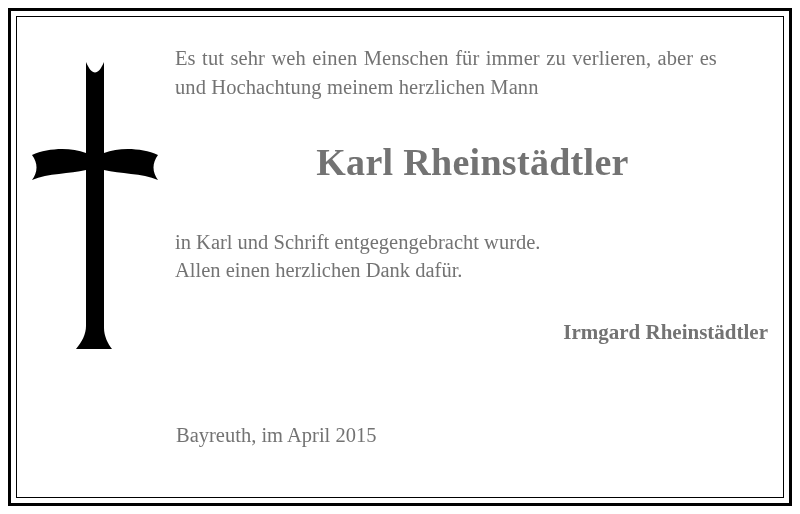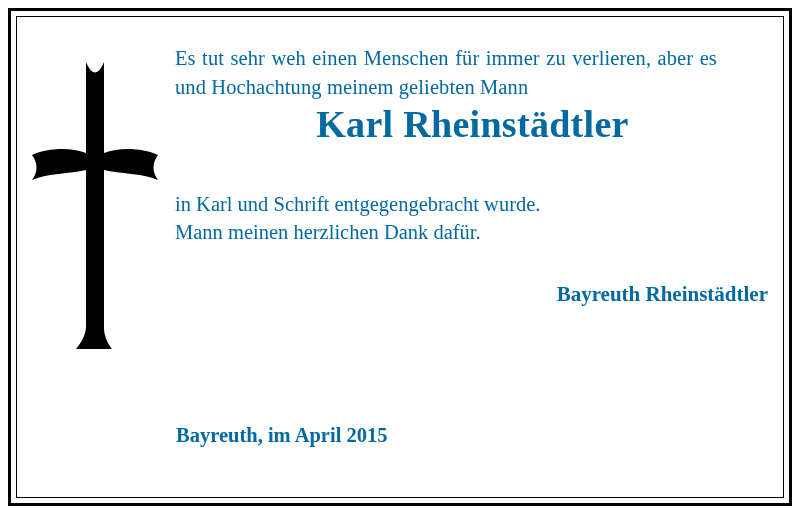--- a/index.html
+++ b/index.html
@@ -6,21 +6,21 @@
     margin: 0;
     padding: 0;
     background: #ffffff;
   }
   #page {
     position: relative;
     width: 800px;
     height: 514px;
     background: #ffffff;
     font-family: "Liberation Serif", serif;
-    color: #0369a1;
+    color: #737373;
     overflow: hidden;
   }
   
   .frame-outer {
     position: absolute;
     left: 8px;
     top: 8px;
     width: 784px;
     height: 498px;
     border: 3px solid #000000;
@@ -62,20 +62,21 @@
   .intro .l1, .intro .l2, .intro .l3 {
     display: block;
     white-space: nowrap;
   }
   .intro .l1, .intro .l2 {
     
     word-spacing: 1.2px;
   }
 
   .name {
+    margin-top: 38px;
     text-align: center;
     font-size: 38px;
     font-weight: bold;
     letter-spacing: 0.3px;
     white-space: nowrap;
   }
 
   .closing {
     margin-top: 44px;
     font-size: 20.5px;
@@ -94,21 +95,20 @@
     padding-right: 2px;
     white-space: nowrap;
   }
 
   .place-date {
     position: absolute;
     left: 176px;
     top: 424px;
     font-size: 20.5px;
     white-space: nowrap;
-    font-weight: bold;
   }
 </style>
 </head>
 <body>
 
 <div id="page">
 
   <div class="frame-outer"></div>
   <div class="frame-inner"></div>
 
@@ -129,29 +129,29 @@
                C 8 112, 8 103, 2 95
                C 18 88, 40 87, 56 93
                Z" fill="#000000"></path>
     </svg>
   </div>
 
   <div class="content">
 
     <div class="intro">
       <span class="l1">Es tut sehr weh einen Menschen für immer zu verlieren, aber es</span>
-      <span class="l3">und Hochachtung meinem geliebten Mann</span>
+      <span class="l3">und Hochachtung meinem herzlichen Mann</span>
     </div>
 
     <div class="name">Karl Rheinstädtler</div>
 
     <div class="closing">
       <span>in Karl und Schrift entgegengebracht wurde.</span>
-      <span>Mann meinen herzlichen Dank dafür.</span>
+      <span>Allen einen herzlichen Dank dafür.</span>
     </div>
 
-    <div class="signature">Bayreuth Rheinstädtler</div>
+    <div class="signature">Irmgard Rheinstädtler</div>
 
   </div>
 
   <div class="place-date">Bayreuth, im April 2015</div>
 
 </div>
 
 </body></html>

